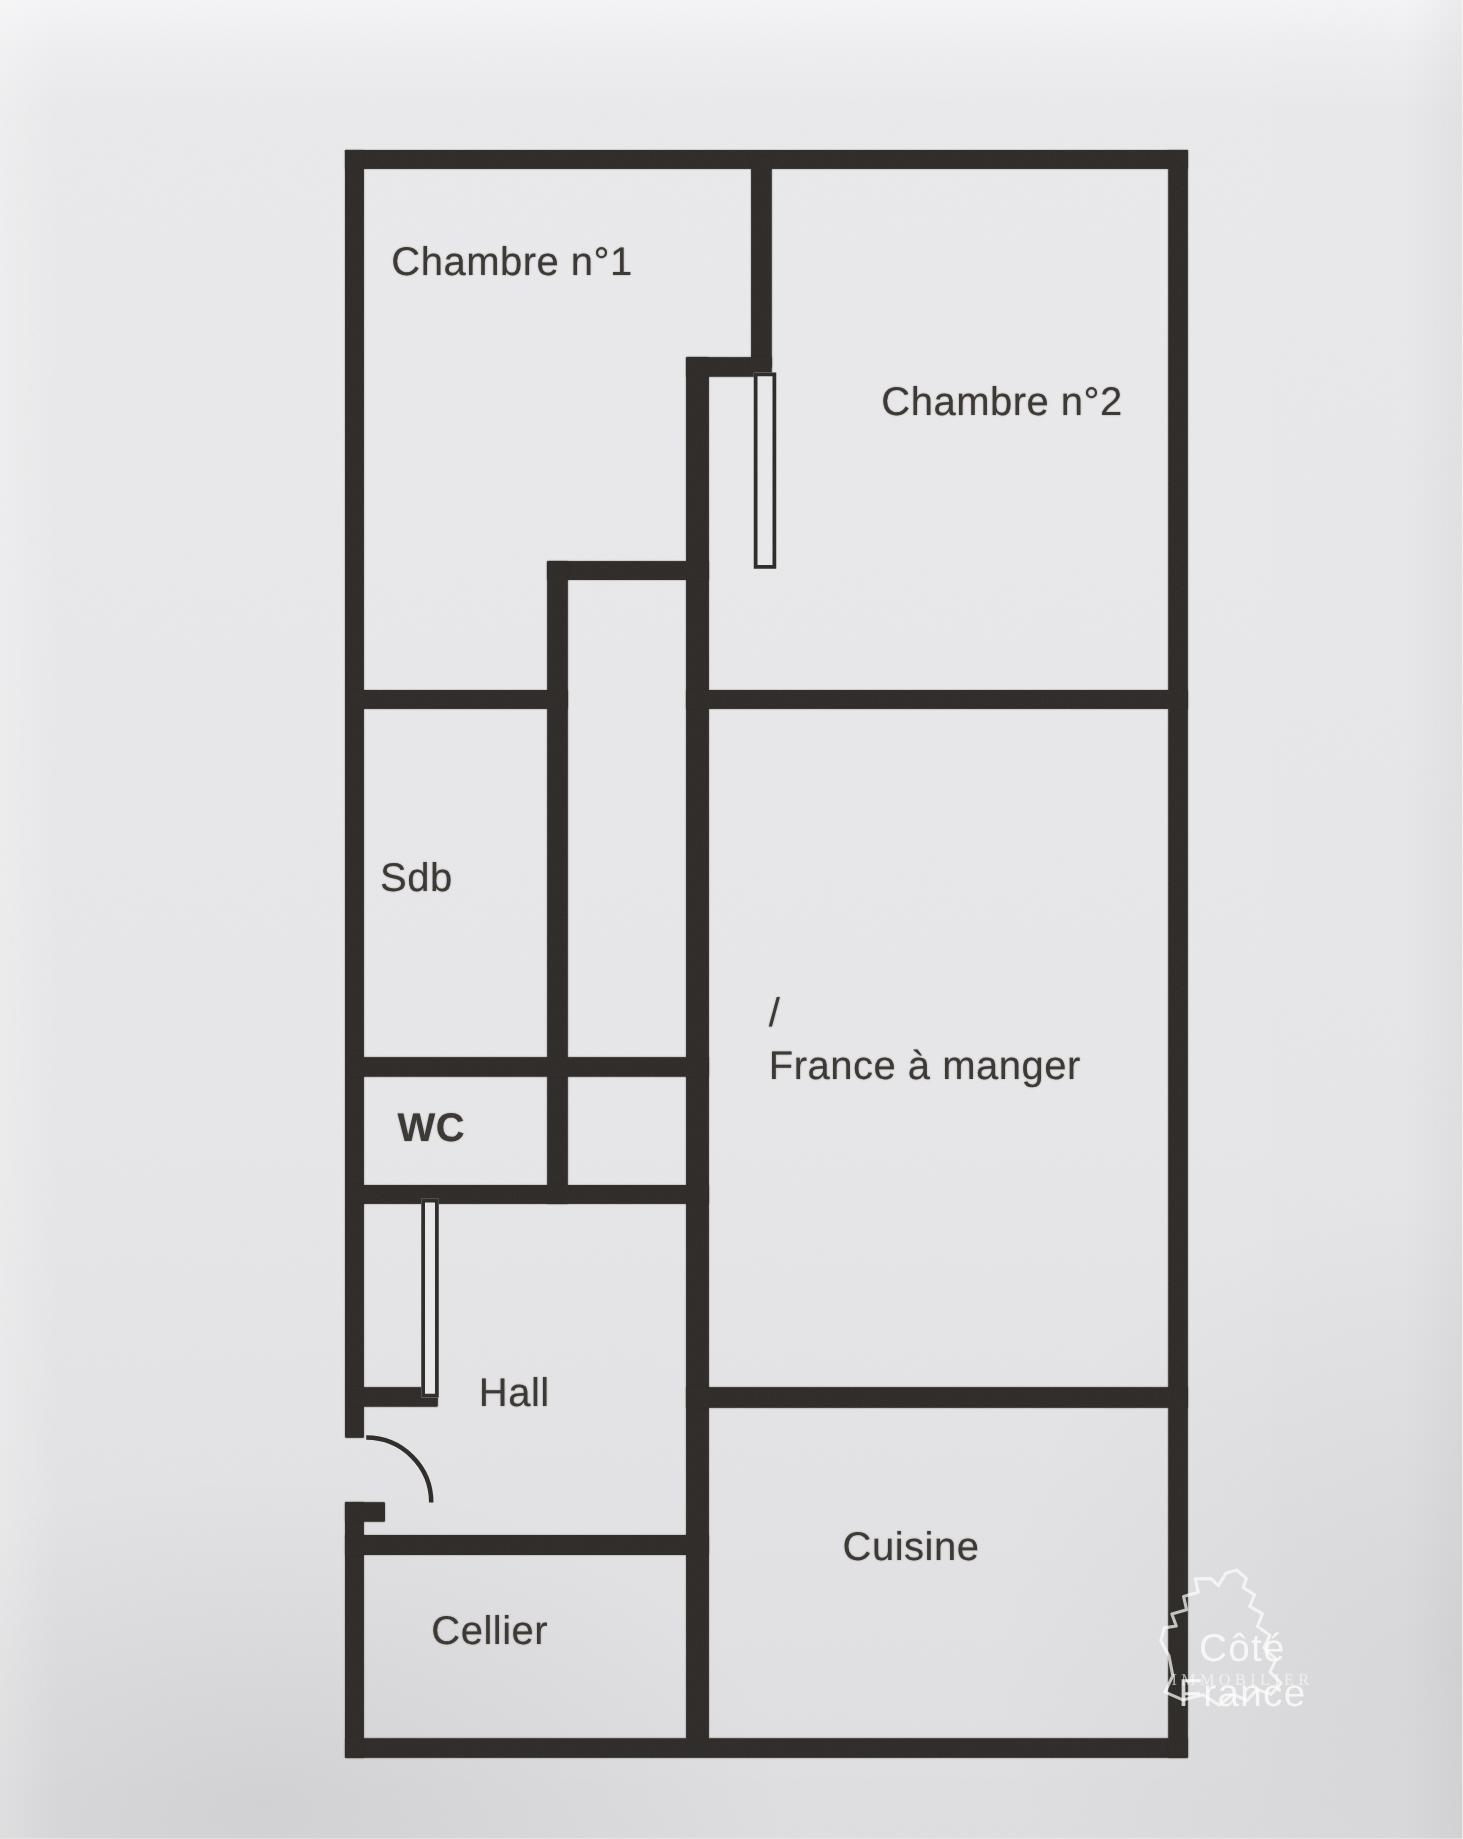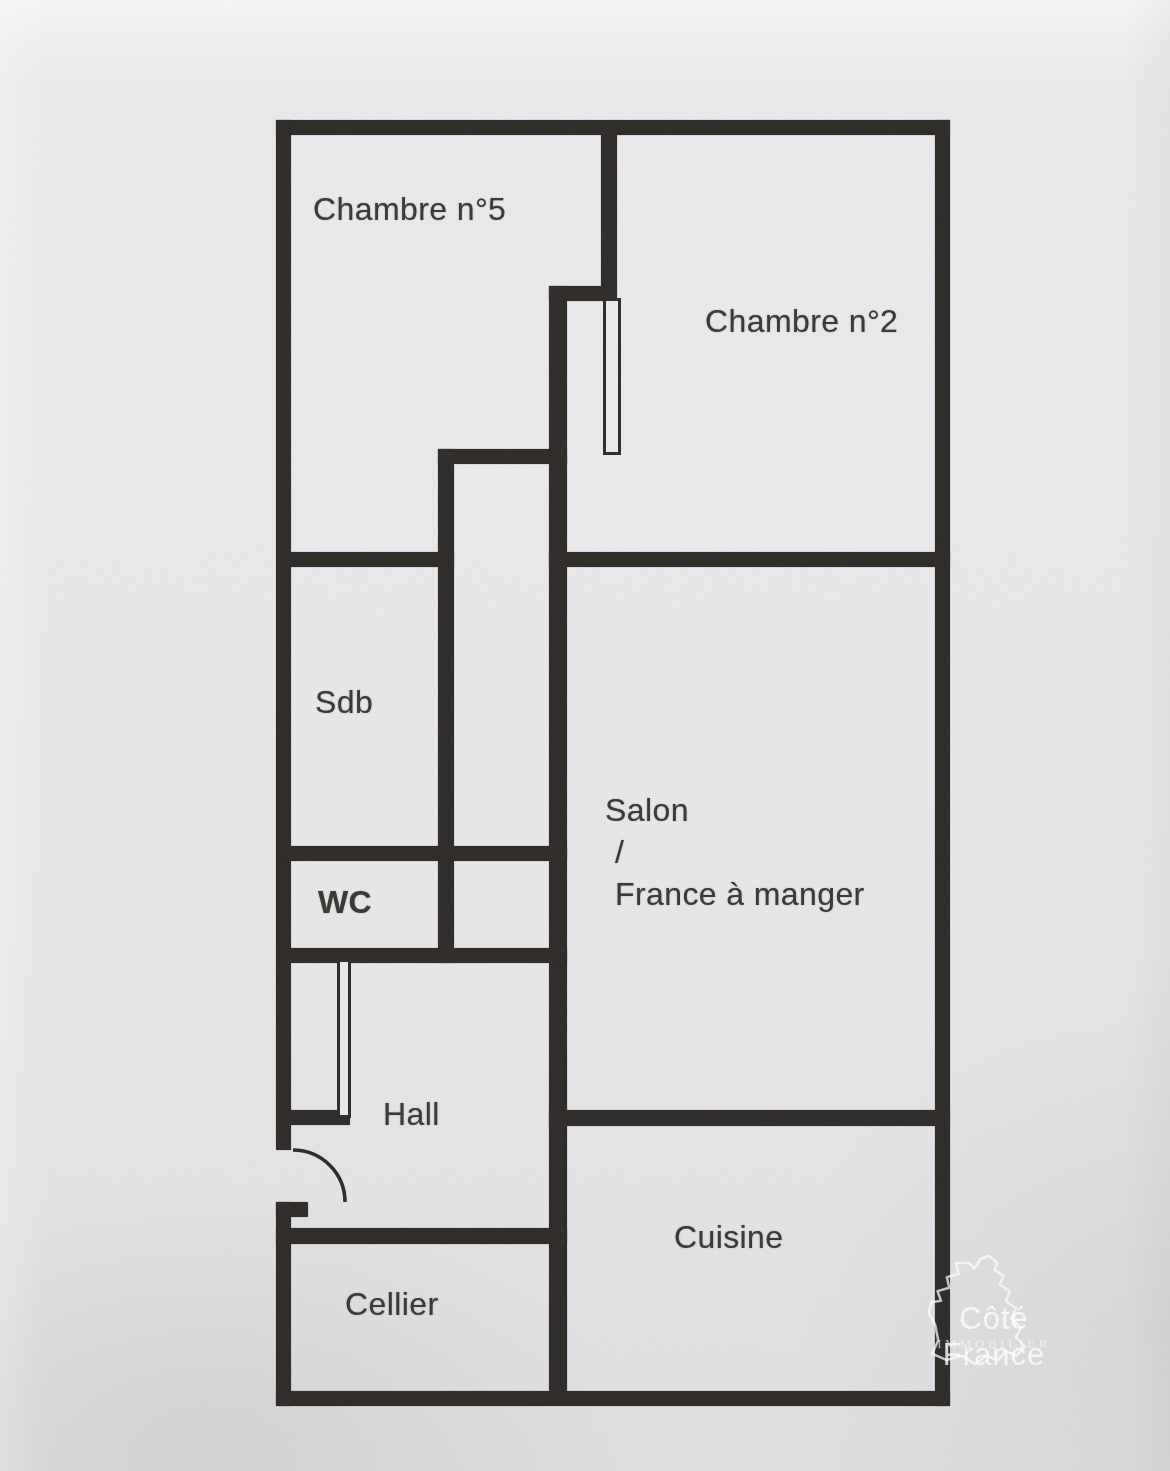--- a/index.html
+++ b/index.html
@@ -61,30 +61,29 @@
 <div class="w" style="left:276px;top:1228px;width:291px;height:16px;"></div>
 <div class="w" style="left:549px;top:1110px;width:401px;height:16px;"></div>
 
 <div class="leaf" style="left:603px;top:298px;width:18px;height:157px;"></div>
 <div class="leaf" style="left:337px;top:959px;width:14px;height:159px;"></div>
 
 <svg class="overlay" style="left:276px;top:1140px;" width="95" height="80" viewBox="276 1140 95 80">
   <path d="M 293 1150 A 52 52 0 0 1 345 1202" fill="none" stroke="#2d2a27" stroke-width="3.6"></path>
 </svg>
 
-<div class="lbl" style="left:313px;top:191px;">Chambre n°5</div>
+<div class="lbl" style="left:313px;top:191px;">Chambre n°1</div>
 
 <div class="lbl" style="left:658px;top:303px;margin-left:47px;">Chambre n°2</div>
 
-<div class="lbl" style="left:315px;top:684px;">Sdb</div>
+<div class="lbl" style="left:304px;top:684px;">Sdb</div>
 
 <div class="lbl" style="left:318px;top:884px;font-weight:bold;">WC</div>
 
 <div class="lbl salon-block" style="left:605px;top:789px;">
-  <div>Salon</div>
   <div class="indent">/</div>
   <div class="indent">France à manger</div>
 </div>
 
 <div class="lbl" style="left:383px;top:1096px;text-align:center;">Hall</div>
 
 <div class="lbl" style="left:674px;top:1219px;">Cuisine</div>
 
 <div class="lbl" style="left:345px;top:1286px;text-align:center;">Cellier</div>
 

